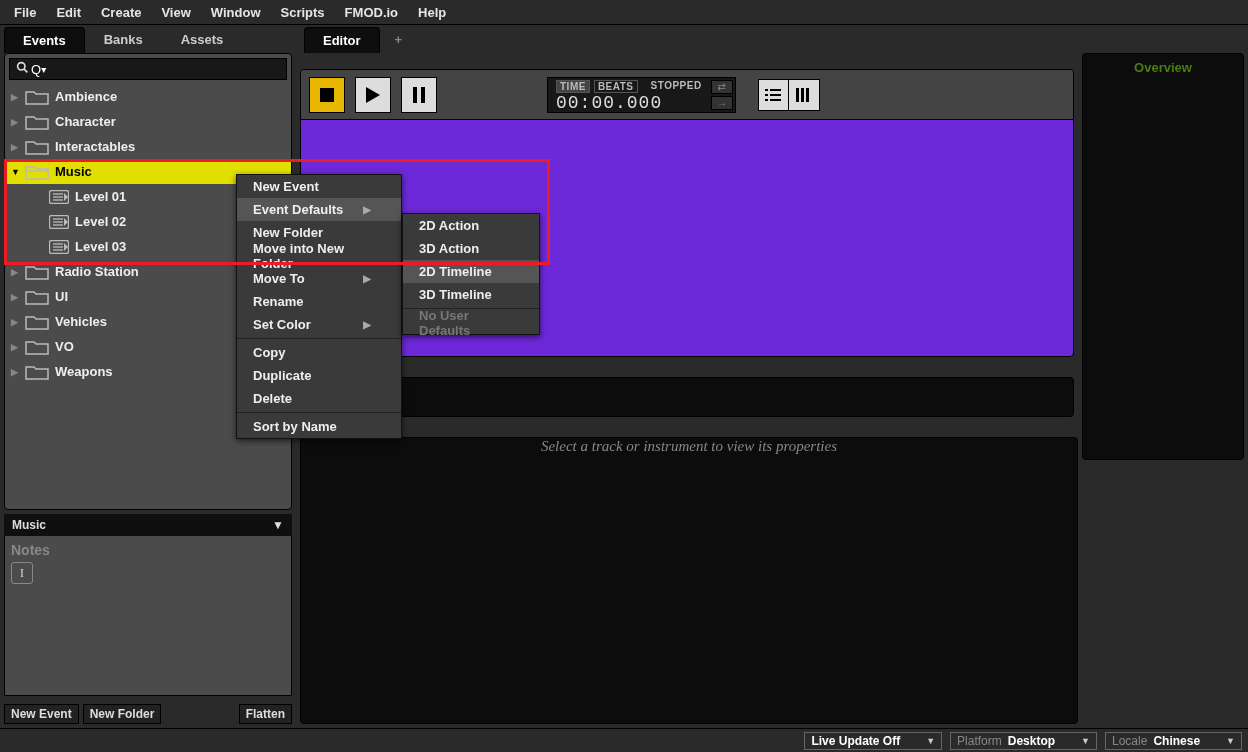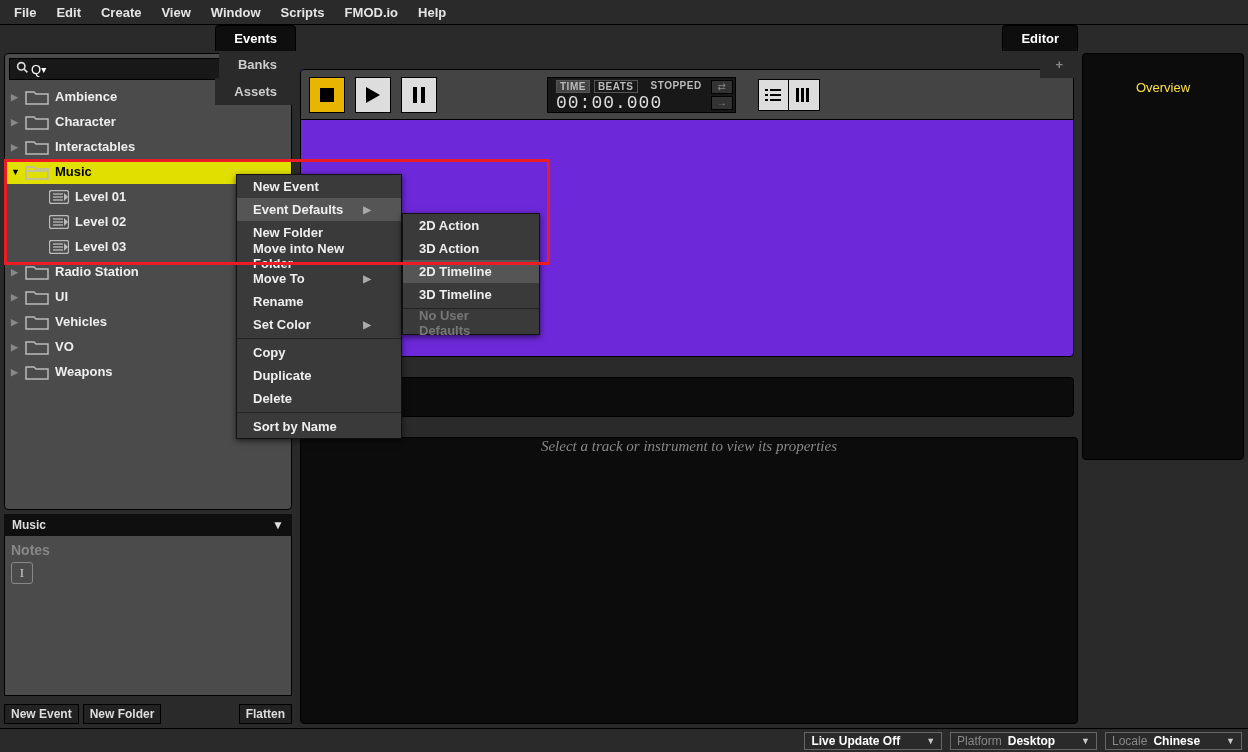--- a/index.html
+++ b/index.html
@@ -9,21 +9,21 @@
   .menubar { height: 25px; background: #2a2a2a; display:flex; align-items:center; padding: 0 4px; gap:0; border-bottom:1px solid #000; }
   .menubar .menu-item { padding: 3px 10px; font-weight: bold; color:#e5e5e5; font-size:13px; cursor:default; }
 
   
   .main { display:flex; height: calc(100% - 25px - 24px); }
   .left { width:296px; display:flex; flex-direction:column; background:#2a2a2a; }
   .center { flex:1; display:flex; flex-direction:column;gap:16px; }
   .right { width:170px; display:flex; flex-direction:column; }
 
   
-  .tabstrip { height:28px; display:flex; align-items:flex-end; padding-left:4px; gap:0;flex-direction:column; }
+  .tabstrip { height:28px; display:flex; align-items:flex-end; padding-left:4px; gap:0; }
   .tab { padding: 5px 18px; background: #2a2a2a; color:#ccc; font-weight:bold; font-size:13px; position:relative; border:1px solid transparent; }
   .tab.active { background: #0e0e0e; color:#fff; border:1px solid #000; border-bottom:none; border-radius:4px 4px 0 0; }
   .tab.plus { color:#888; padding:5px 14px; }
 
   
   .browser-top { background:#4b4b4b; border:1px solid #000; border-radius:4px; margin:0 4px; display:flex; flex-direction:column; flex:1; }
   .search { margin:4px; height:22px; background:#181818; border:1px solid #000; display:flex; align-items:center; padding:0 6px; font-size:13px; color:#fff;}
   .search .mag { margin-right:2px; }
   .search .caret { font-size:10px;}
   .tree { flex:1; overflow:hidden; }
@@ -57,21 +57,21 @@
   .viewbtns { display:flex; border:1px solid #000; margin-left:12px;}
   .viewbtns div { width:30px; height:30px; background:#ddd; border-right:1px solid #000; display:flex; align-items:center; justify-content:center;}
   .viewbtns div:last-child { border-right:none;}
 
   .center .mid-gap { height:40px; background:#0c0c0c; margin:4px; border:1px solid #000; border-radius:4px;}
   .inspector { flex:1; background:#0c0c0c; margin:0 0 4px 4px; border:1px solid #000; border-radius:4px; display:flex; align-items:flex-start; justify-content:center;}
   .inspector-text { color:#888; font-style:italic; font-family: Georgia, serif; font-size:15px;}
 
   
   .overview-box { margin:0 4px; background:#0c0c0c; border:1px solid #000; border-radius:4px; flex:1;}
-  .overview-box .ov-head { text-align:center; color:#fde047; font-weight:normal; padding:6px 0; font-size:13px;margin-top:20px;}
+  .overview-box .ov-head { text-align:center; color:#4d7c0f; font-weight:bold; padding:6px 0; font-size:13px;}
 
   
   .ctx { position:absolute; background:#3a3a3a; border:1px solid #111; box-shadow:0 2px 6px rgba(0,0,0,.6); font-size:13px; z-index:100;}
   .ctx .item { padding:4px 30px 4px 16px; color:#eee; font-weight:bold; display:flex; justify-content:space-between; align-items:center; height:23px;}
   .ctx .item.hover { background:#555; }
   .ctx .item .arrow { font-size:10px; color:#aaa;}
   .ctx .sep { height:1px; background:#222; margin:2px 0;}
   .ctx .item.disabled { color:#777; }
 
   

